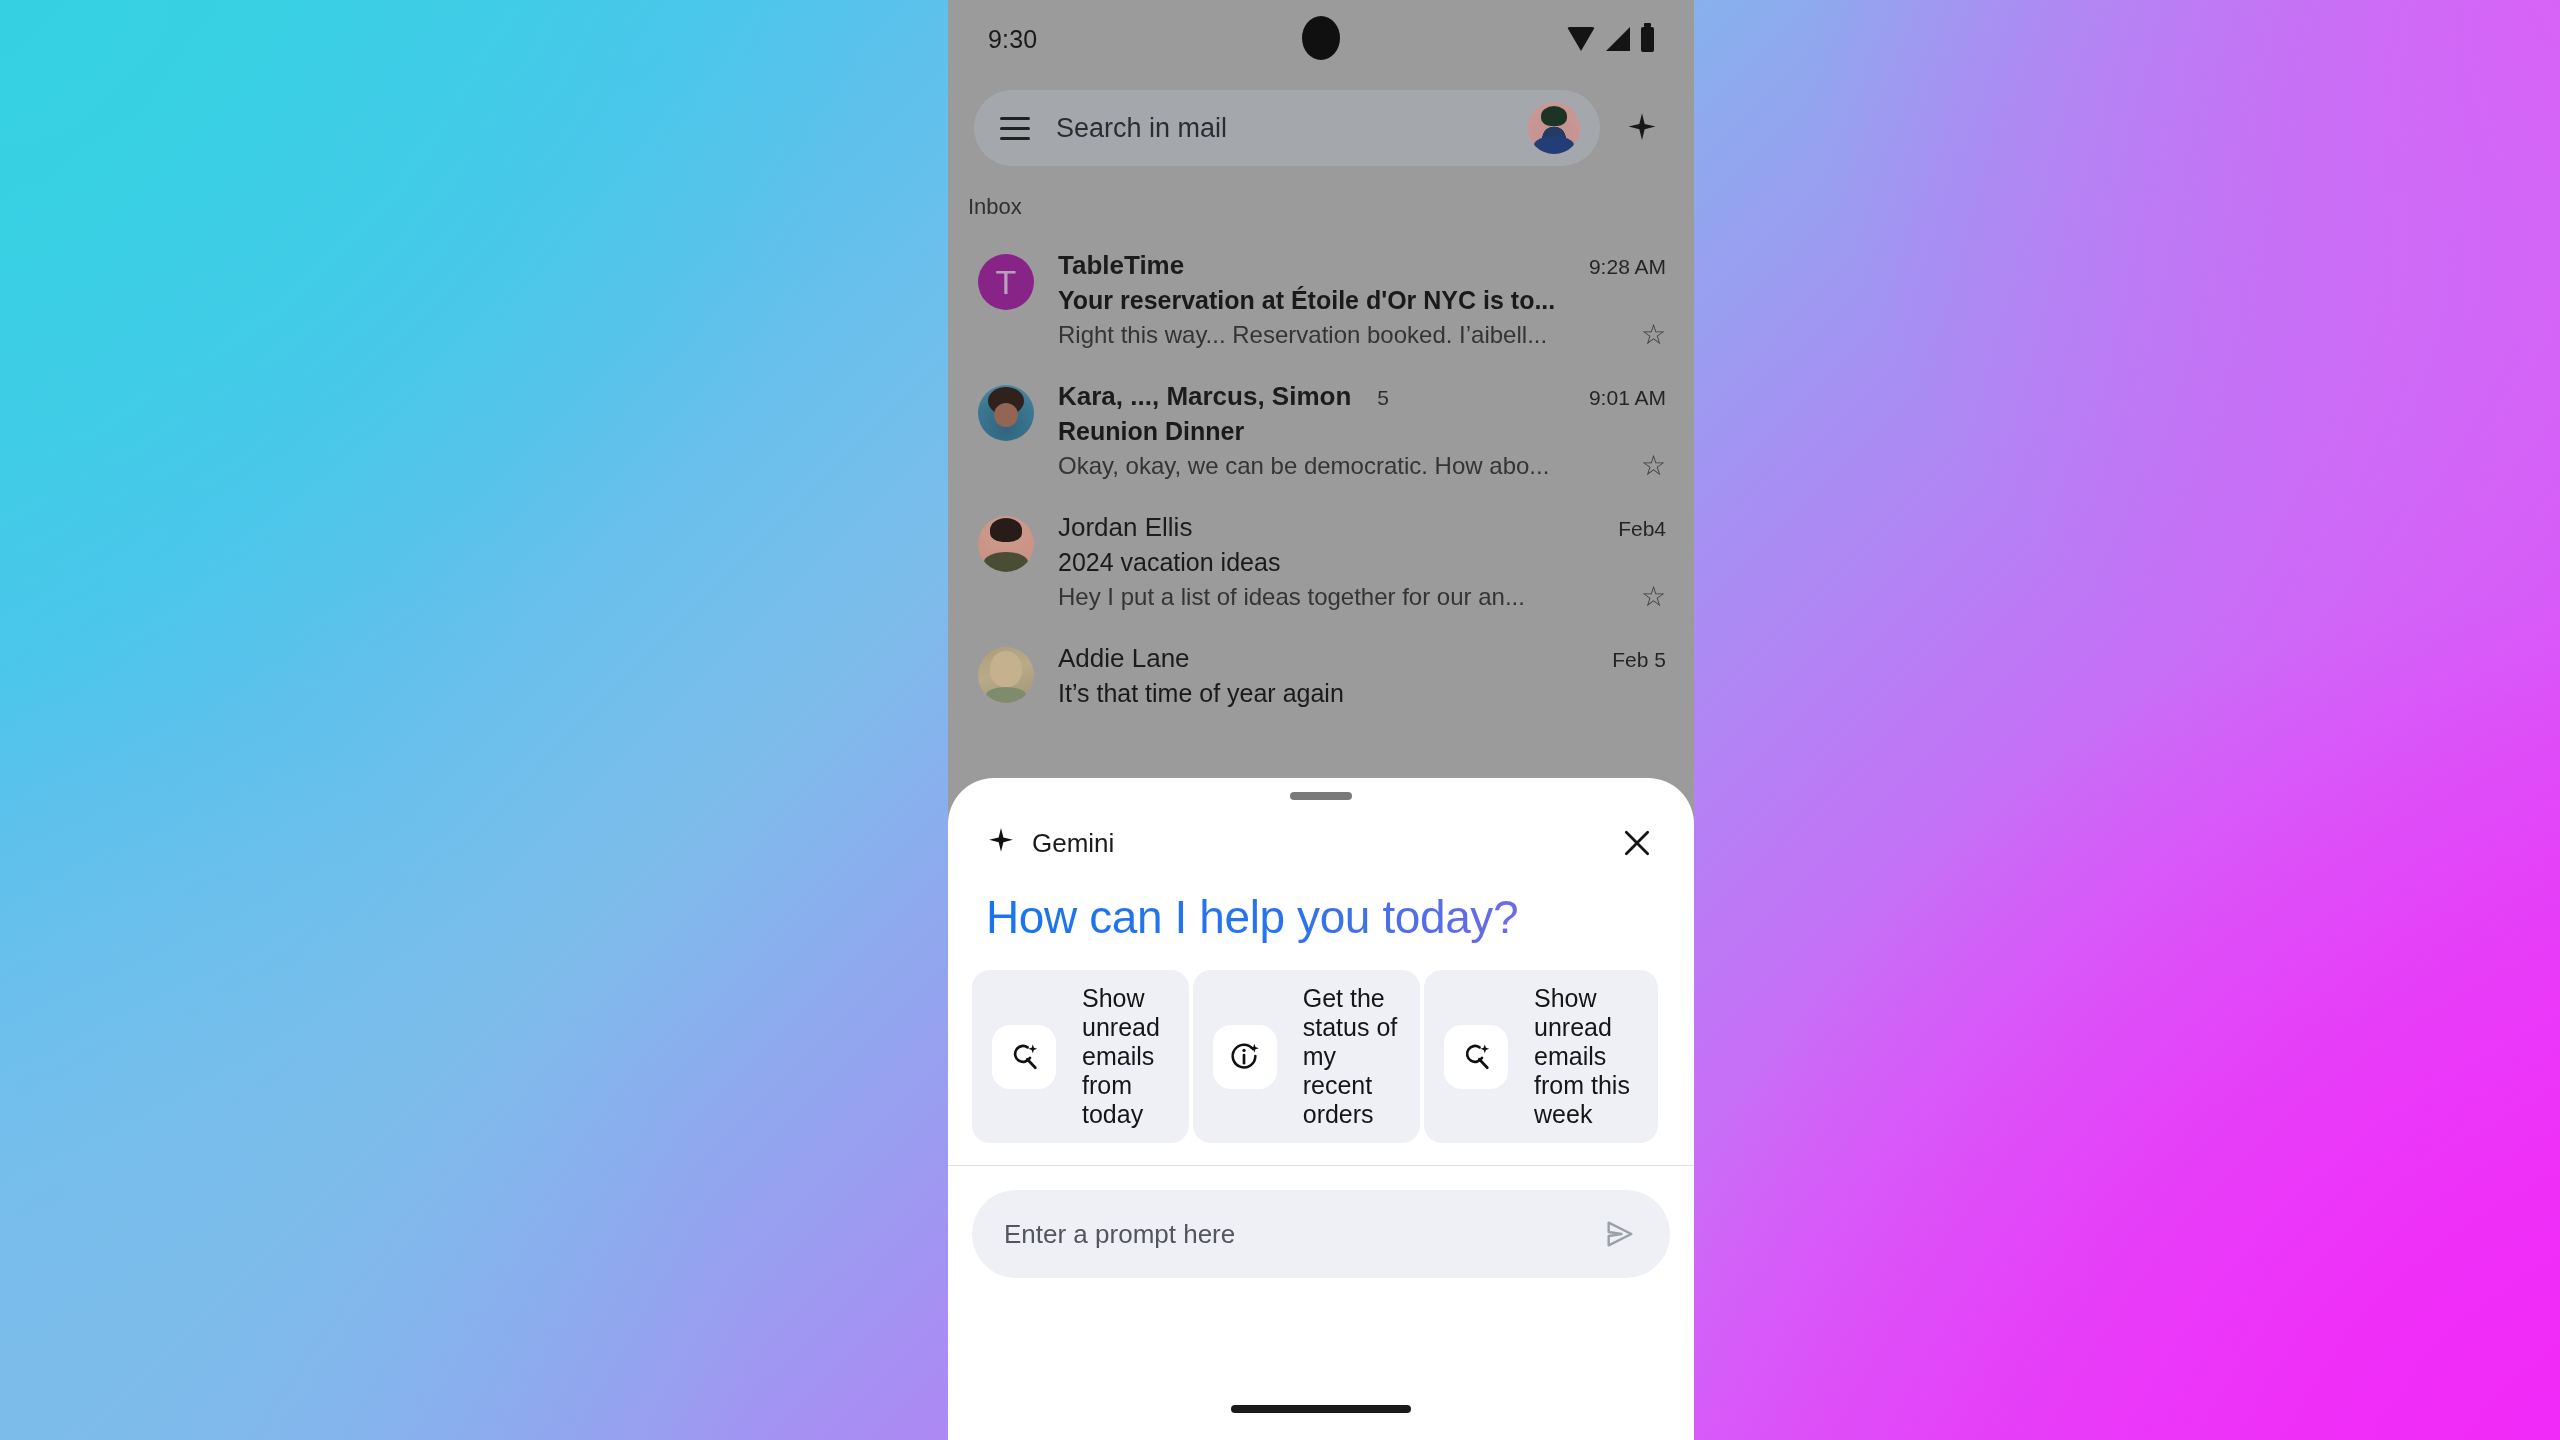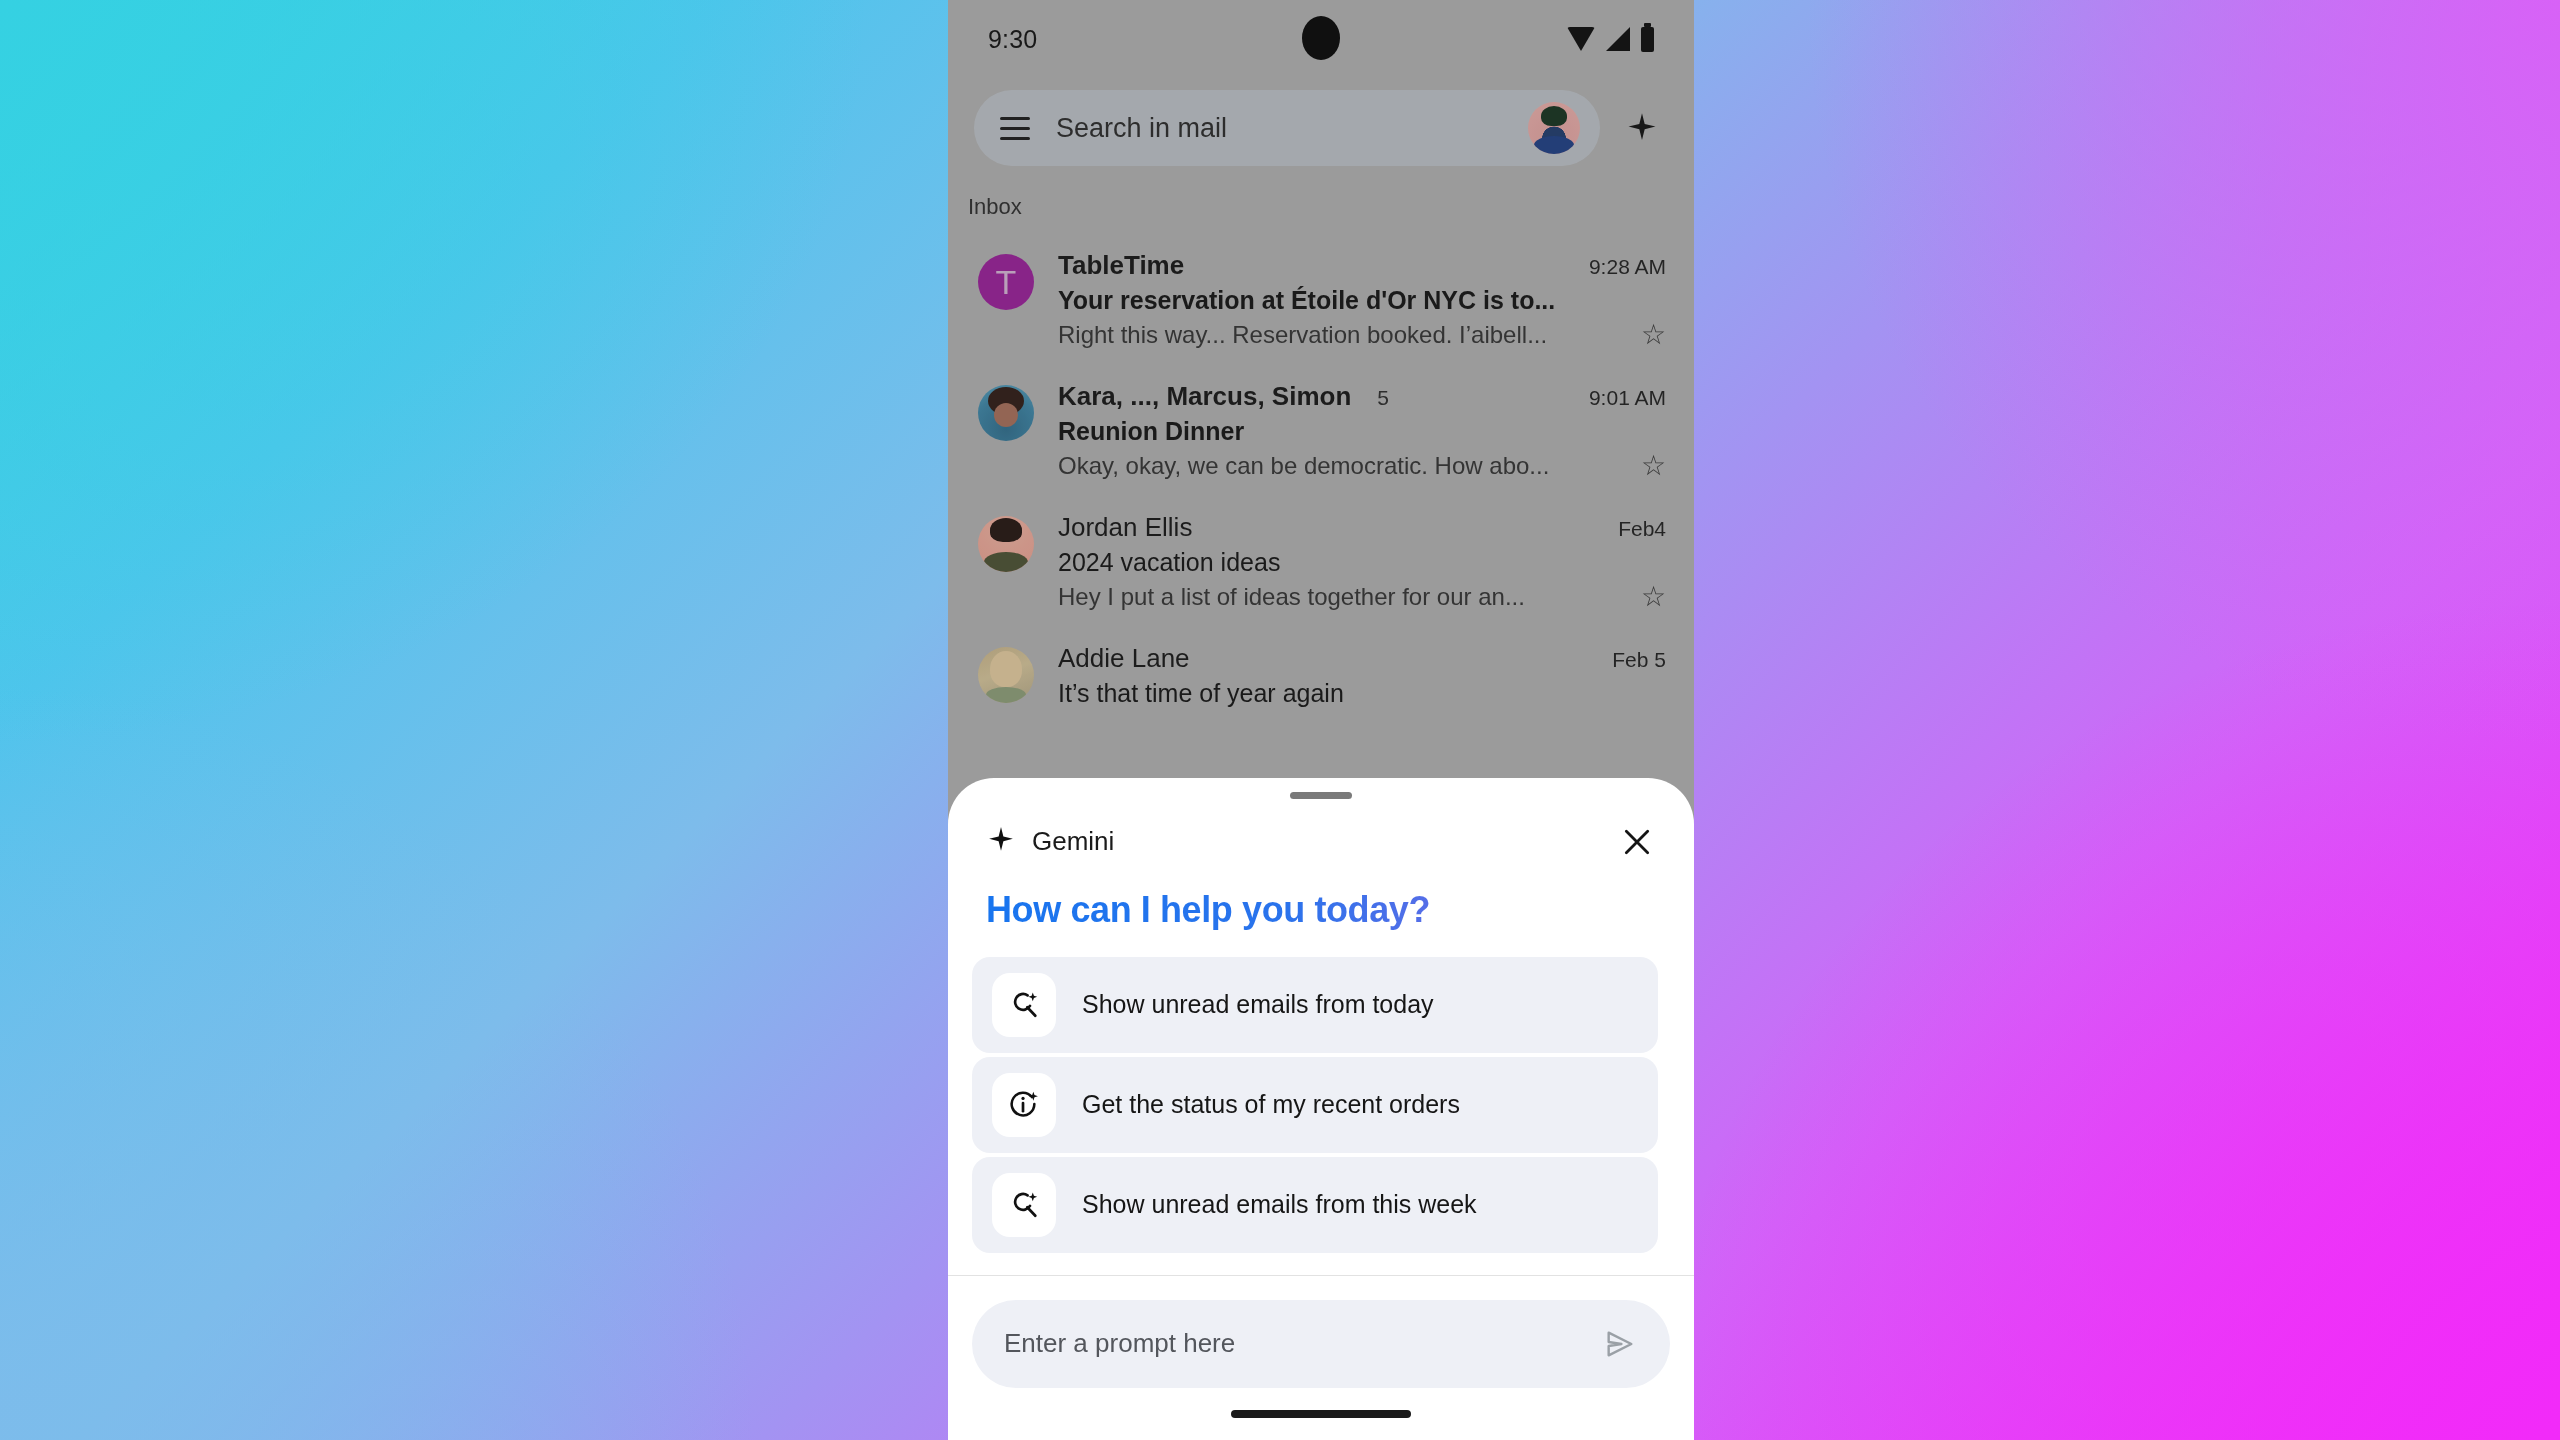--- a/index.html
+++ b/index.html
@@ -362,34 +362,34 @@
   .close-btn {
     margin-left: auto;
     width: 42px;
     height: 42px;
     display: flex;
     align-items: center;
     justify-content: center;
   }
   .headline {
     padding: 26px 38px 0;
-    font-size: 36px;
-    font-weight: bold;
+    font-size: 46px;
+    font-weight: normal;
     background: linear-gradient(90deg, #1675EF 0%, #2A73EC 45%, #6C6BE5 75%, #9D68DD 100%);
     -webkit-background-clip: text;
     background-clip: text;
     -webkit-text-fill-color: transparent;
     color: #2A73EC;
     letter-spacing: -0.4px;
   }
 
   .chips {
     padding: 26px 36px 0 24px;
     display: flex;
-    flex-direction: column;
+    flex-direction: row;
     gap: 4px;
   }
   .chip {
     display: flex;
     align-items: center;
     gap: 26px;
     background: #eef0f6;
     border-radius: 18px;
     padding: 14px 20px;
     min-height: 96px;

